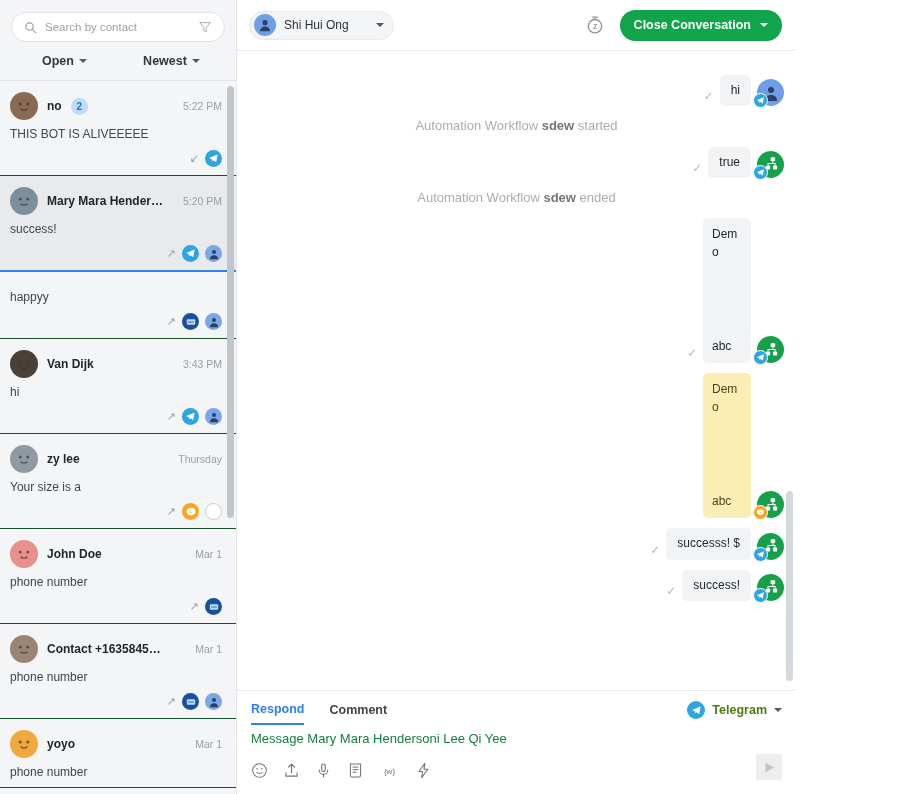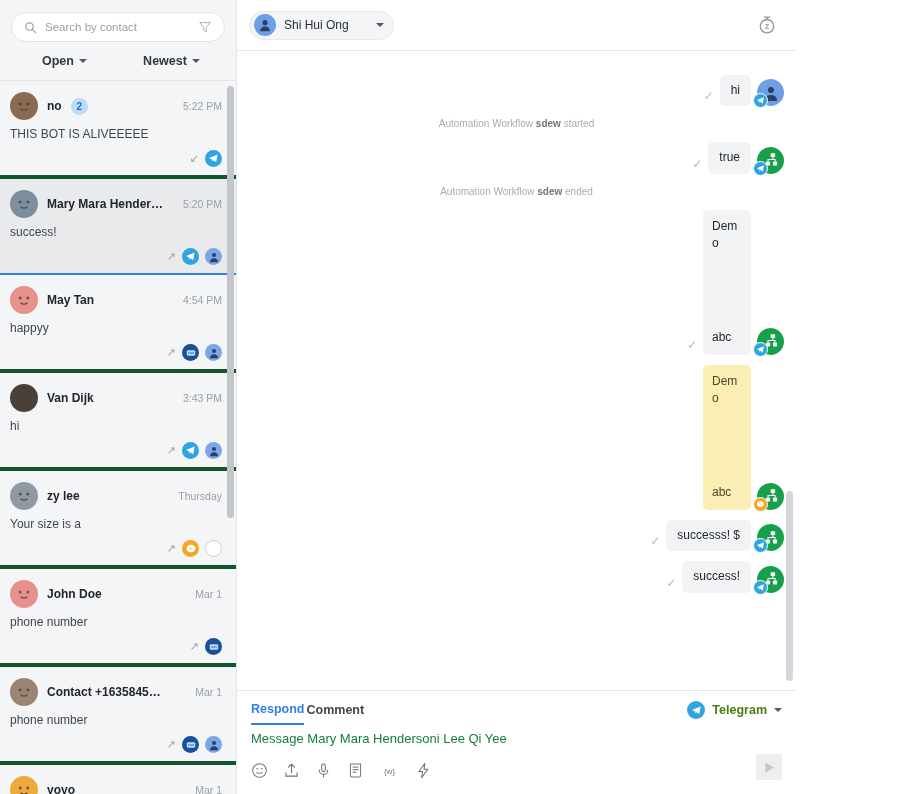--- a/index.html
+++ b/index.html
@@ -43,21 +43,21 @@
            border-right: 4px solid transparent; border-top: 4.5px solid #53585e; }
 
   .conv-list {
     flex: 1; overflow: hidden; position: relative;
     border-top: 1px solid #e3e5e8;
     background: #f4f5f6;
   }
   .conv-item {
     position: relative;
     padding: 11px 14px 8px 10px;
-    border-bottom: 4px solid #14532d;
+    border-bottom: 1px solid #14532d;
     cursor: pointer;
     background: #f4f5f6;
   }
   .conv-item.selected { background: #e9eaec; border-bottom: 2px solid #2f80ed; }
   .conv-row1 { display: flex; align-items: center; gap: 9px; height: 28px; }
   .avatar {
     width: 28px; height: 28px; border-radius: 50%;
     flex-shrink: 0; position: relative; overflow: hidden;
     display: flex; align-items: center; justify-content: center;
     font-size: 11px; color: #fff;
@@ -127,21 +127,21 @@
   .thread {
     flex: 1; overflow: hidden; position: relative;
     padding: 14px 12px 6px 12px; background: #fff;
   }
   .day-sep { display: flex; justify-content: center; margin-bottom: 16px; }
   .day-pill {
     background: #eceef0; color: #3c4147; font-size: 11px; font-weight: bold;
     border-radius: 12px; padding: 5px 16px;
   }
   .sys-line {
-    text-align: center; font-size: 10px; color: #a8adb3;
+    text-align: center; font-size: 13px; color: #a8adb3;
     margin: 11px 0; line-height: 1.4;
   }
   .sys-line b { color: #71767c; font-weight: bold; }
 
   .msg-row {
     display: flex; align-items: flex-end; justify-content: flex-end;
     gap: 6px; margin: 10px 0;
   }
   .tick { color: #b6bbc0; font-size: 12px; line-height: 1; margin-bottom: 4px; }
   .bubble {
@@ -172,21 +172,21 @@
     position: absolute; right: 3px; width: 7px;
     background: #d4d8dc; border-radius: 4px;
   }
 
   
   .composer {
     border-top: 1px solid #e6e8ea; background: #fff;
     flex-shrink: 0; padding: 10px 14px 8px 14px; height: 104px;
     position: relative;
   }
-  .comp-tabs { display: flex; align-items: center; gap: 2px; }
+  .comp-tabs { display: flex; align-items: center; gap: 25px; }
   .comp-tab {
     font-size: 12.5px; font-weight: bold; color: #41464c;
     padding-bottom: 7px; cursor: pointer;
   }
   .comp-tab.active { color: #2f80ed; border-bottom: 2px solid #2f80ed; }
   .channel-sel {
     margin-left: auto; display: flex; align-items: center; gap: 7px;
     cursor: pointer; padding-bottom: 7px;
   }
   .channel-name { font-size: 12.5px; color: #4d7c0f; font-weight: bold; }
@@ -281,31 +281,20 @@
             </span>
             <span class="chan-dot chan-agent">
               <svg width="12" height="12" viewBox="0 0 16 16">
                 <circle cx="8" cy="5.4" r="2.7" fill="#2b3f63"></circle>
                 <path d="M2.6 15c0-3.3 2.4-5.2 5.4-5.2S13.4 11.7 13.4 15z" fill="#2b3f63"></path>
               </svg>
             </span>
           </div>
         </div>
         <div class="conv-item">
-          <div class="conv-row1">
-            <span class="avatar" style="background:#e8918c">
-              <svg width="28" height="28" viewBox="0 0 28 28">
-                <circle cx="10.2" cy="12" r="1.5" fill="#3d3d3d" opacity=".75"></circle>
-                <circle cx="17.8" cy="12" r="1.5" fill="#3d3d3d" opacity=".75"></circle>
-                <path d="M11 17c1.2 1.4 4.8 1.4 6 0" fill="none" stroke="#3d3d3d" stroke-width="1.3" stroke-linecap="round" opacity=".75"></path>
-              </svg>
-            </span>
-            <span class="conv-name">May Tan</span>
-            <span class="conv-time">4:54 PM</span>
-          </div>
           <div class="conv-preview">happyy</div>
           <div class="conv-row3">
             <span class="arrow-gl">↗</span>
             <span class="chan-dot chan-messenger">
               <svg width="12" height="12" viewBox="0 0 16 16">
                 <rect x="2.4" y="4.4" width="11.2" height="7.2" rx="1.4" fill="#bcd8f7"></rect>
                 <circle cx="5.4" cy="8" r="0.95" fill="#1a4f9c"></circle>
                 <circle cx="8" cy="8" r="0.95" fill="#1a4f9c"></circle>
                 <circle cx="10.6" cy="8" r="0.95" fill="#1a4f9c"></circle>
               </svg>
@@ -459,20 +448,24 @@
         <span class="caret"></span>
       </div>
       <div class="header-spacer"></div>
       <div class="snooze-btn">
         <svg width="22" height="22" viewBox="0 0 24 24">
           <circle cx="12" cy="13.3" r="7.3" fill="none" stroke="#8f959b" stroke-width="1.5"></circle>
           <line x1="9.3" y1="3.4" x2="14.7" y2="3.4" stroke="#8f959b" stroke-width="1.6" stroke-linecap="round"></line>
           <line x1="12" y1="3.6" x2="12" y2="6" stroke="#8f959b" stroke-width="1.5"></line>
           <text x="12" y="16.6" font-size="7.6" fill="#8f959b" text-anchor="middle" font-family="Liberation Sans, sans-serif" font-weight="bold">Z</text>
         </svg>
+      </div>
+      <div class="close-conv-btn">
+        <span>Close Conversation</span>
+        <span class="caret wcaret"></span>
       </div>
     </div>
 
     <div class="thread" id="thread">
       <div>
           <div class="msg-row">
             <span class="tick">✓</span>
             <div class="bubble "><span>hi</span></div>
             <span class="sender-av av-user">
               <svg width="18" height="18" viewBox="0 0 16 16">

